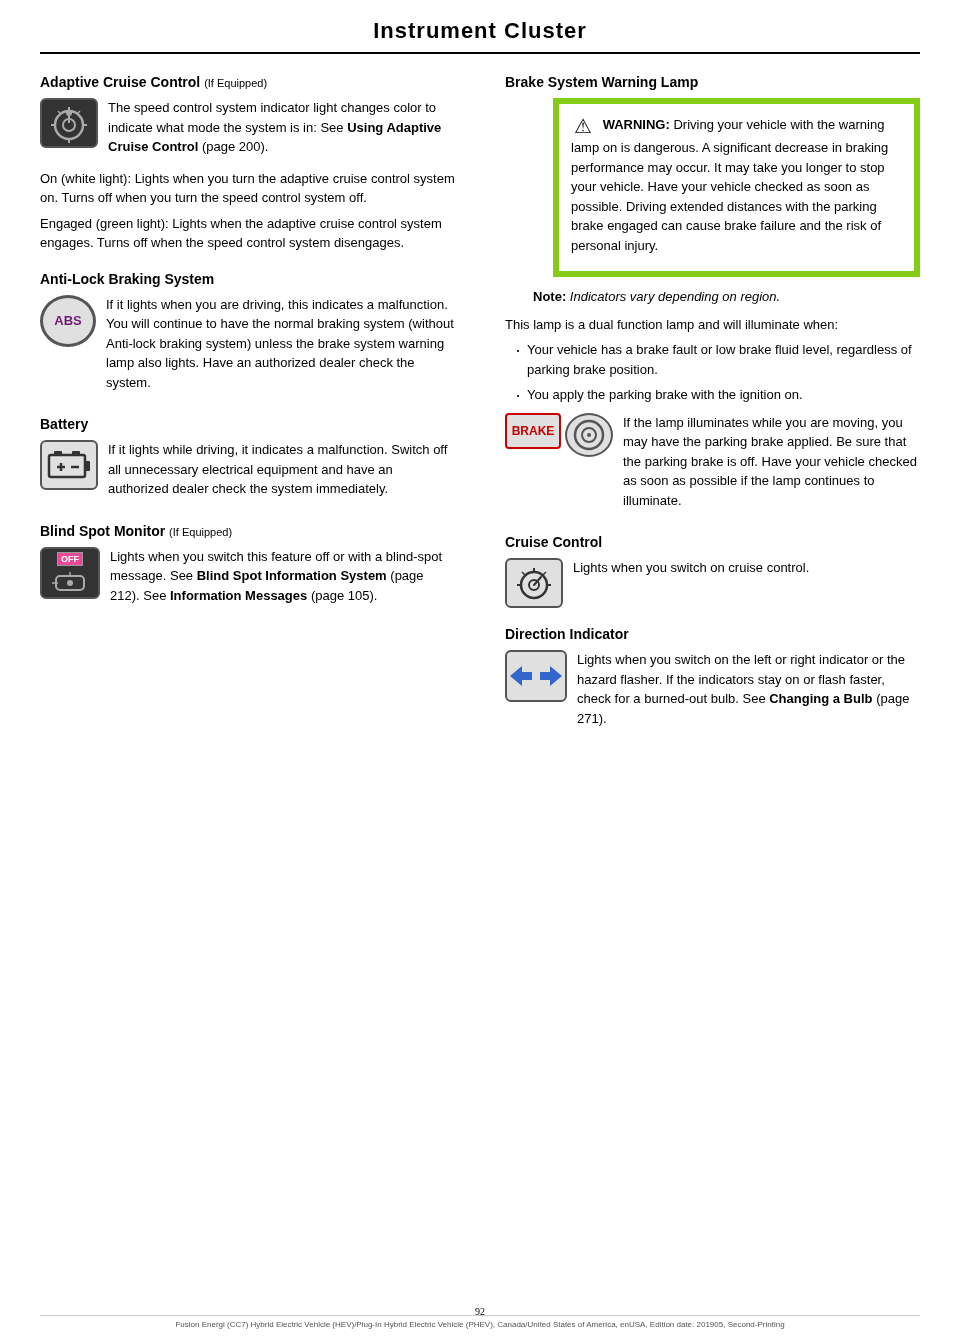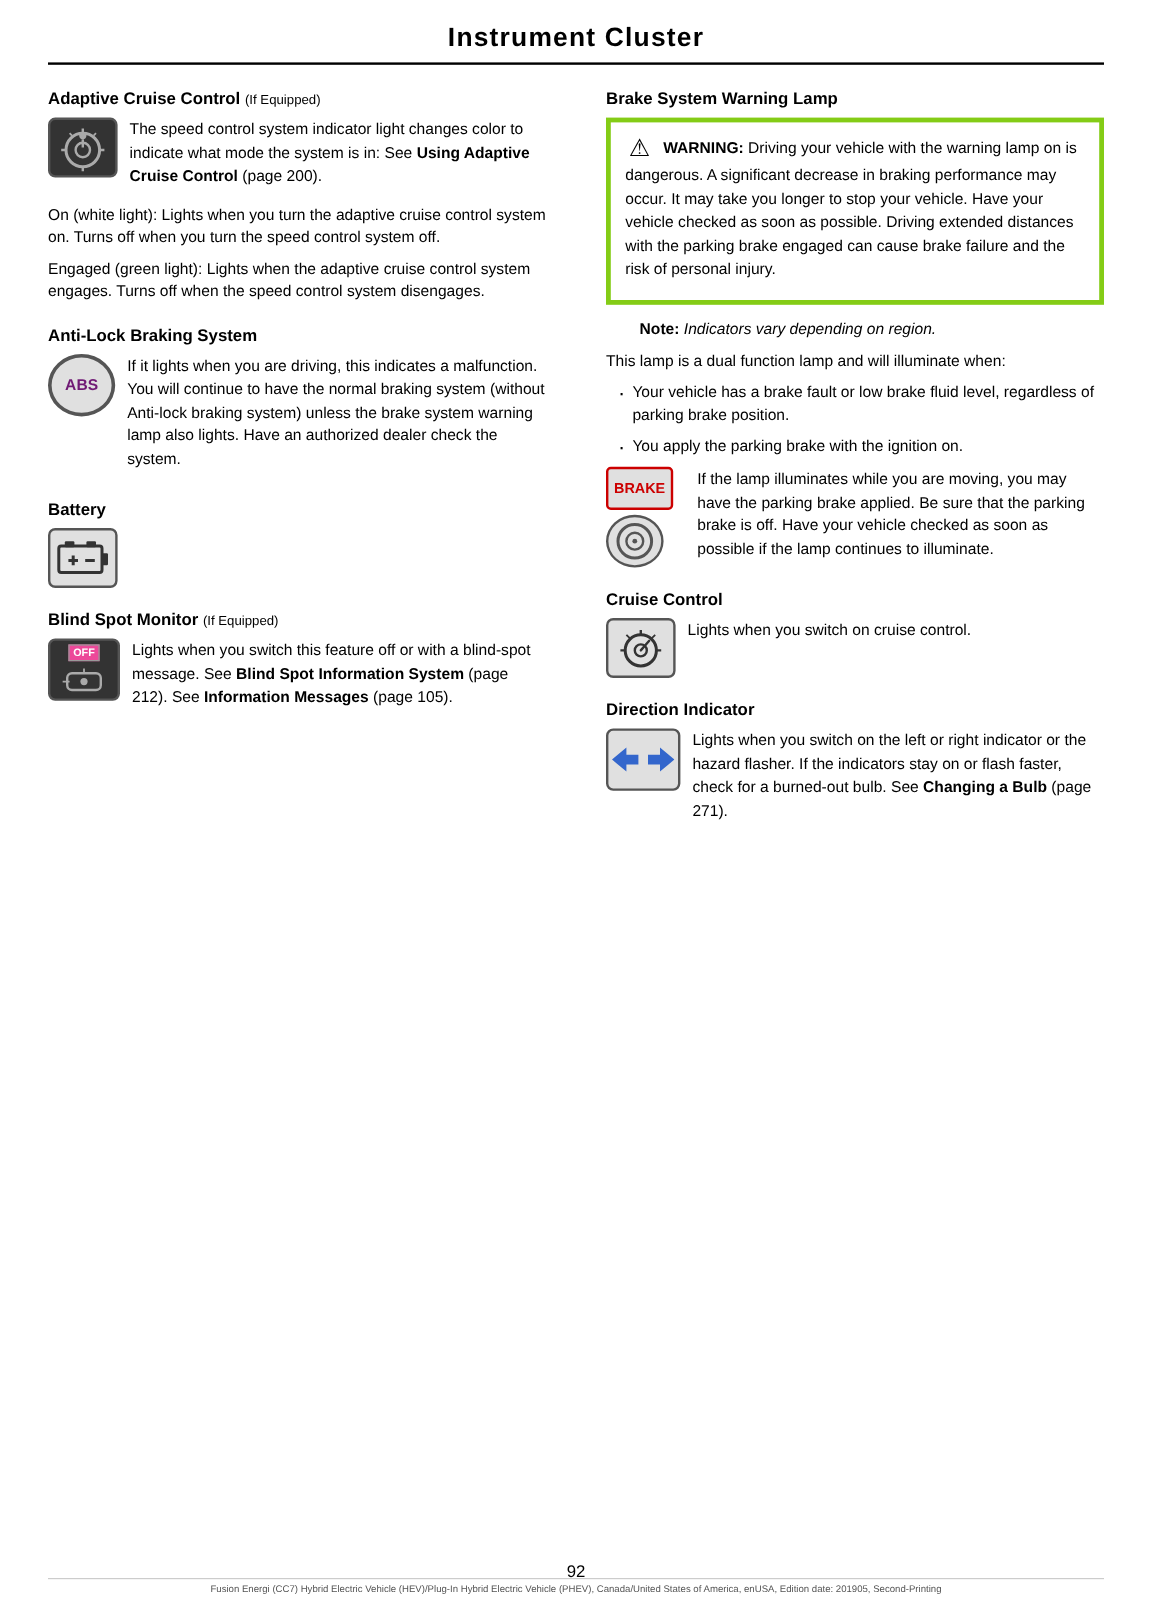--- a/index.html
+++ b/index.html
@@ -142,24 +142,25 @@
     p {
       margin-bottom: 6px;
       line-height: 1.5;
     }
 
     .bold-link {
       font-weight: bold;
     }
 
     .warning-box {
-      border: 4px solid #84cc16;
+      border: 6px solid #84cc16;
       padding: 10px 12px;
       margin-bottom: 10px;
       line-height: 1.5;
+      margin-left: 48px;
     }
 
     .warning-box .warning-label {
       font-weight: bold;
     }
 
     .warning-triangle {
       display: inline-flex;
       align-items: center;
       justify-content: center;
@@ -197,31 +198,31 @@
     ul.bullets li::before {
       content: "·";
       position: absolute;
       left: 0;
       font-size: 18px;
       line-height: 1.2;
     }
 
     .brake-icons-row {
       display: flex;
-      flex-direction: column;
+      flex-direction: row;
       gap: 4px;
-      margin-right: 10px;
     }
 
     .page-footer {
       position: absolute;
       bottom: 20px;
       width: 100%;
       text-align: center;
-      font-size: 14px;
+      font-size: 10px;
+      font-family: Liberation Serif, serif;
     }
 
     .footer-note {
       position: absolute;
       bottom: 8px;
       left: 40px;
       right: 40px;
       font-size: 8px;
       color: #555;
       text-align: center;
@@ -295,20 +296,21 @@
           <svg width="46" height="36" viewBox="0 0 46 36">
             <rect x="3" y="8" width="36" height="22" rx="2" fill="none" stroke="#333" stroke-width="2.5"></rect>
             <rect x="39" y="14" width="5" height="10" rx="1" fill="#333"></rect>
             <line x1="15" y1="16" x2="15" y2="24" stroke="#333" stroke-width="2.5"></line>
             <line x1="11" y1="20" x2="19" y2="20" stroke="#333" stroke-width="2.5"></line>
             <line x1="25" y1="20" x2="33" y2="20" stroke="#333" stroke-width="2.5"></line>
             <rect x="8" y="4" width="8" height="5" rx="1" fill="#333"></rect>
             <rect x="26" y="4" width="8" height="5" rx="1" fill="#333"></rect>
           </svg>
         </div>
+        <p>If it lights while driving, it indicates a malfunction. Switch off all unnecessary electrical equipment and have an authorized dealer check the system immediately.</p>
       </div>
     </div>
 
     <div class="section">
       <div class="section-title">
         <span>Blind Spot Monitor</span>
         <span class="if-equipped">(If Equipped)</span>
       </div>
       <div class="icon-text-row">
         <div class="icon-box bsm-icon" style="background:#333; color:#fff; width:60px; height:52px; flex-direction:column; gap:2px; padding:3px;">

